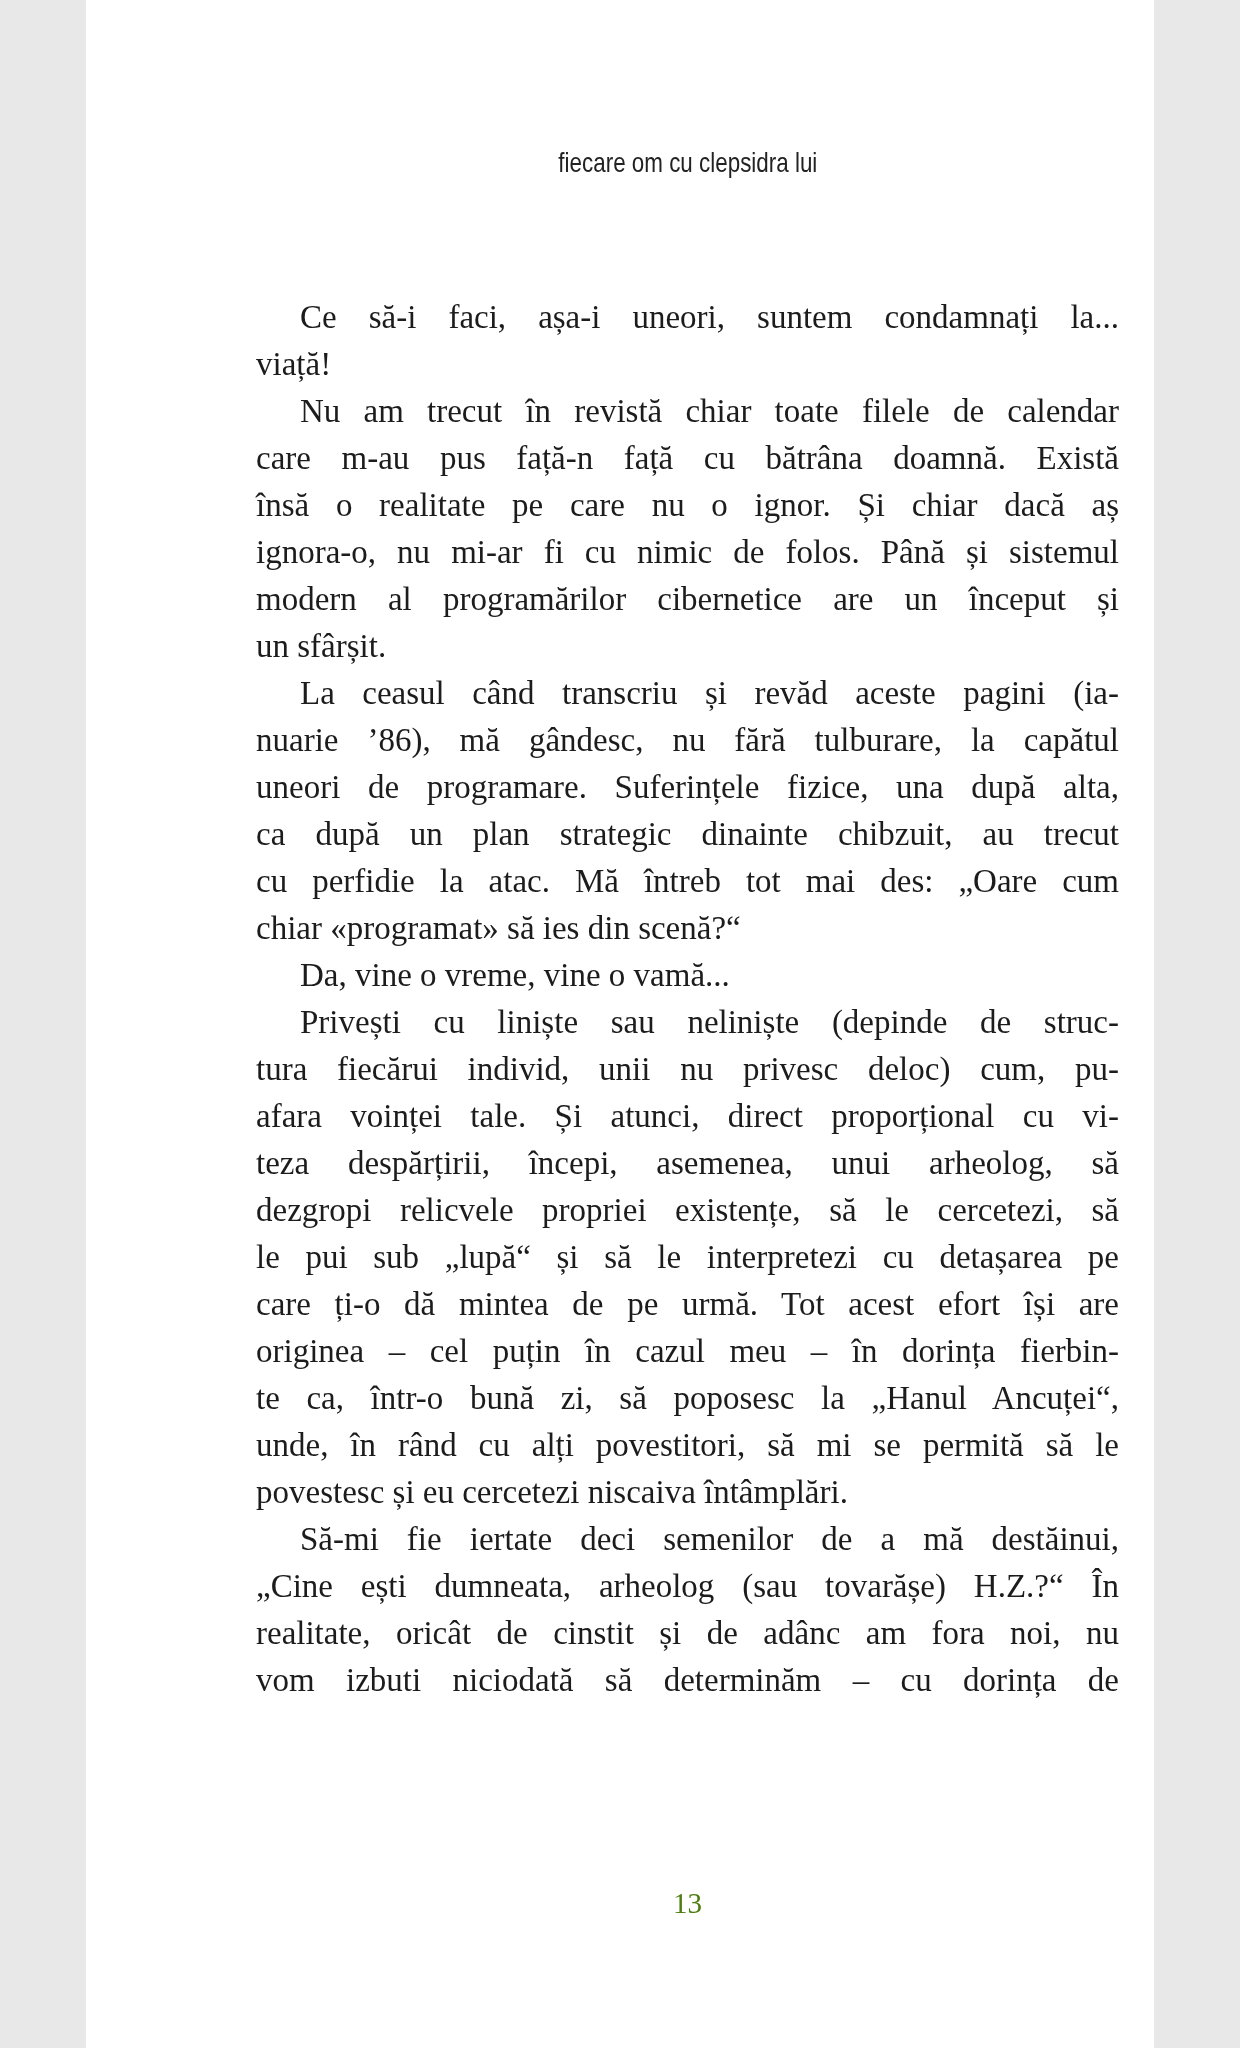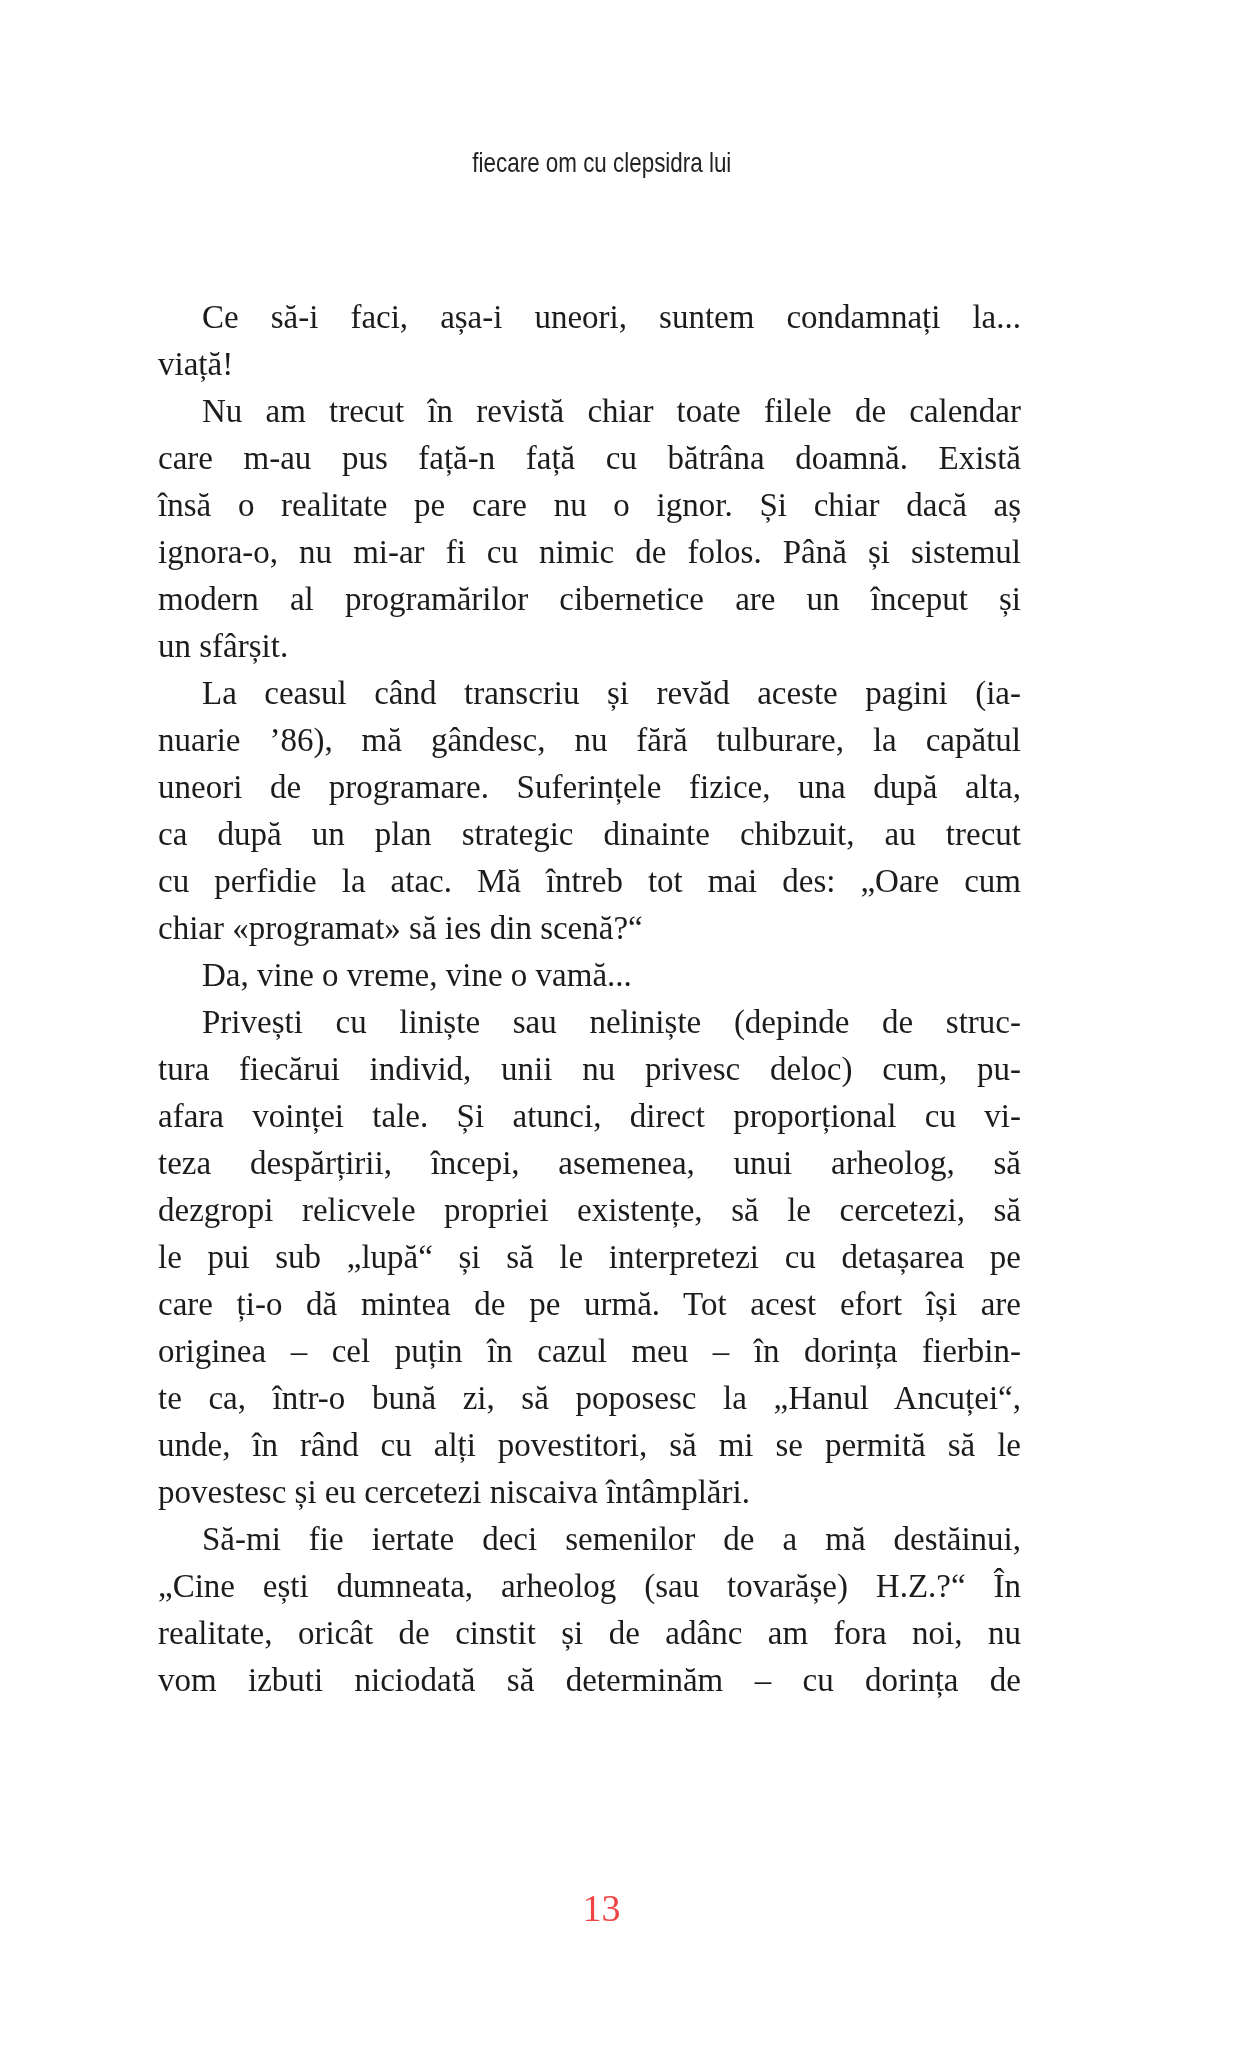--- a/index.html
+++ b/index.html
@@ -1,19 +1,19 @@
 <!DOCTYPE html>
 <html><head>
 <meta charset="utf-8">
 <style>
   * { margin: 0; padding: 0; box-sizing: border-box; }
   html, body { background: #e8e8e8; }
   .page {
     position: relative;
-    width: 1240px;
+    width: 1068px;
     height: 2048px;
     background: #ffffff;
     margin: 0 auto;
     overflow: hidden;
     color: #1c1c1c;
   }
   .running-header {
     position: absolute;
     top: 148px;
     left: 170px;
@@ -26,21 +26,21 @@
   }
   .running-header .condensed {
     display: inline-block;
     transform: scaleX(0.80);
     transform-origin: center top;
     letter-spacing: 0px;
   }
   .body-text {
     position: absolute;
     top: 294px;
-    left: 158px;
+    left: 170px;
     width: 863px;
     font-family: "Liberation Serif", serif;
     font-size: 33px;
     line-height: 47px;
     color: #1c1c1c;
   }
   .paragraph { display: block; }
   .line {
     display: block;
     text-align: left;
@@ -52,23 +52,23 @@
   .line.ind {
     text-indent: 44px;
   }
   .page-number {
     position: absolute;
     top: 1888px;
     left: 170px;
     width: 863px;
     text-align: center;
     font-family: "Liberation Serif", serif;
-    font-size: 38px;
+    font-size: 29px;
     line-height: 1.1;
-    color: #ef4444;
+    color: #4d7c0f;
   }
 </style>
 </head>
 <body>
 
 <div class="page" style="background: rgb(255, 255, 255); color: rgb(28, 28, 28);">
 
   <div class="running-header">
     <span class="condensed">fiecare om cu clepsidra lui</span>
   </div>

